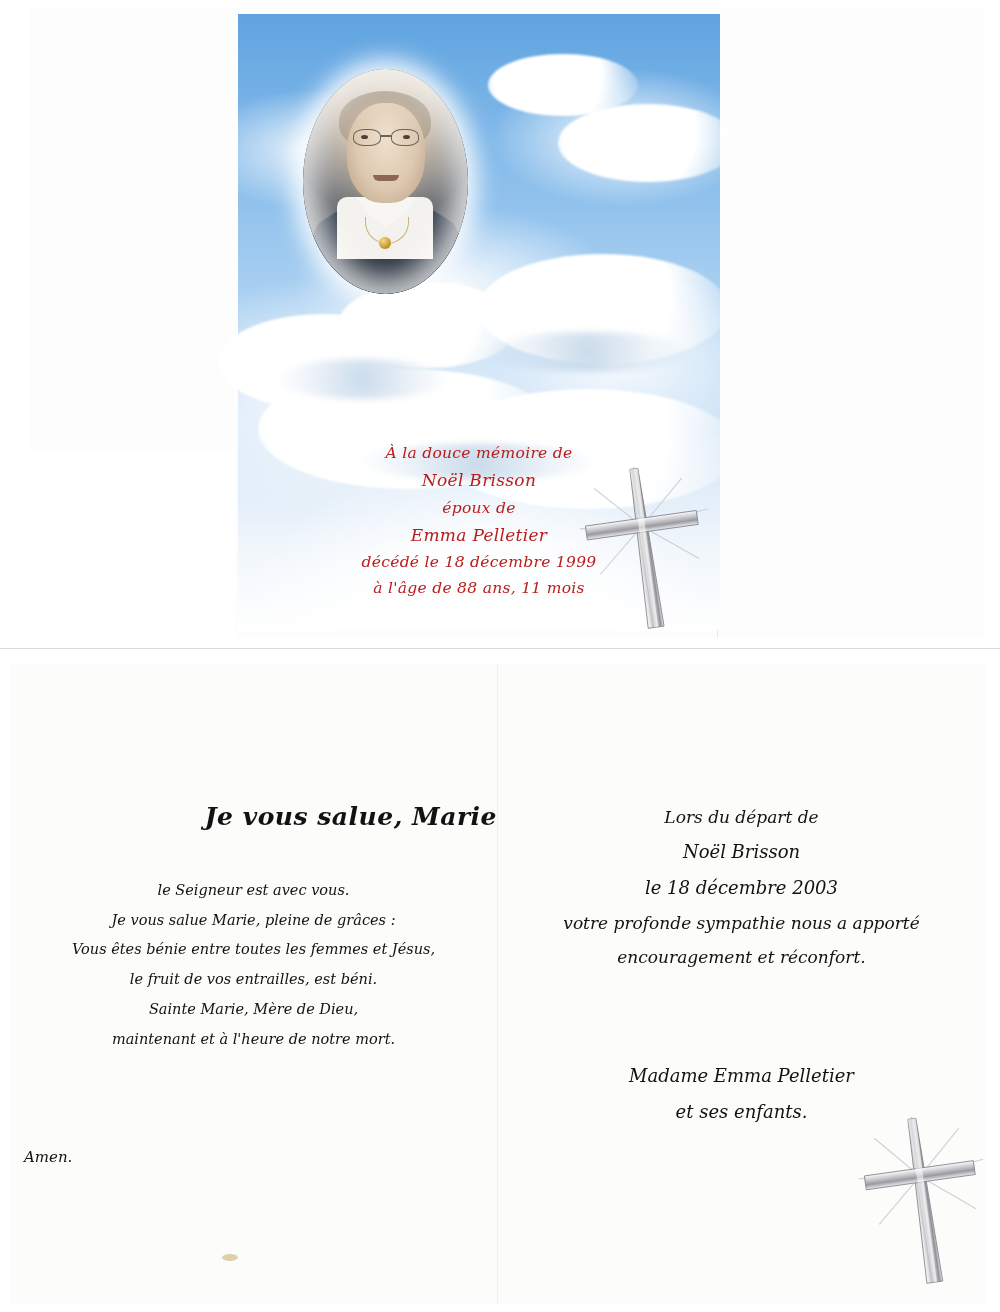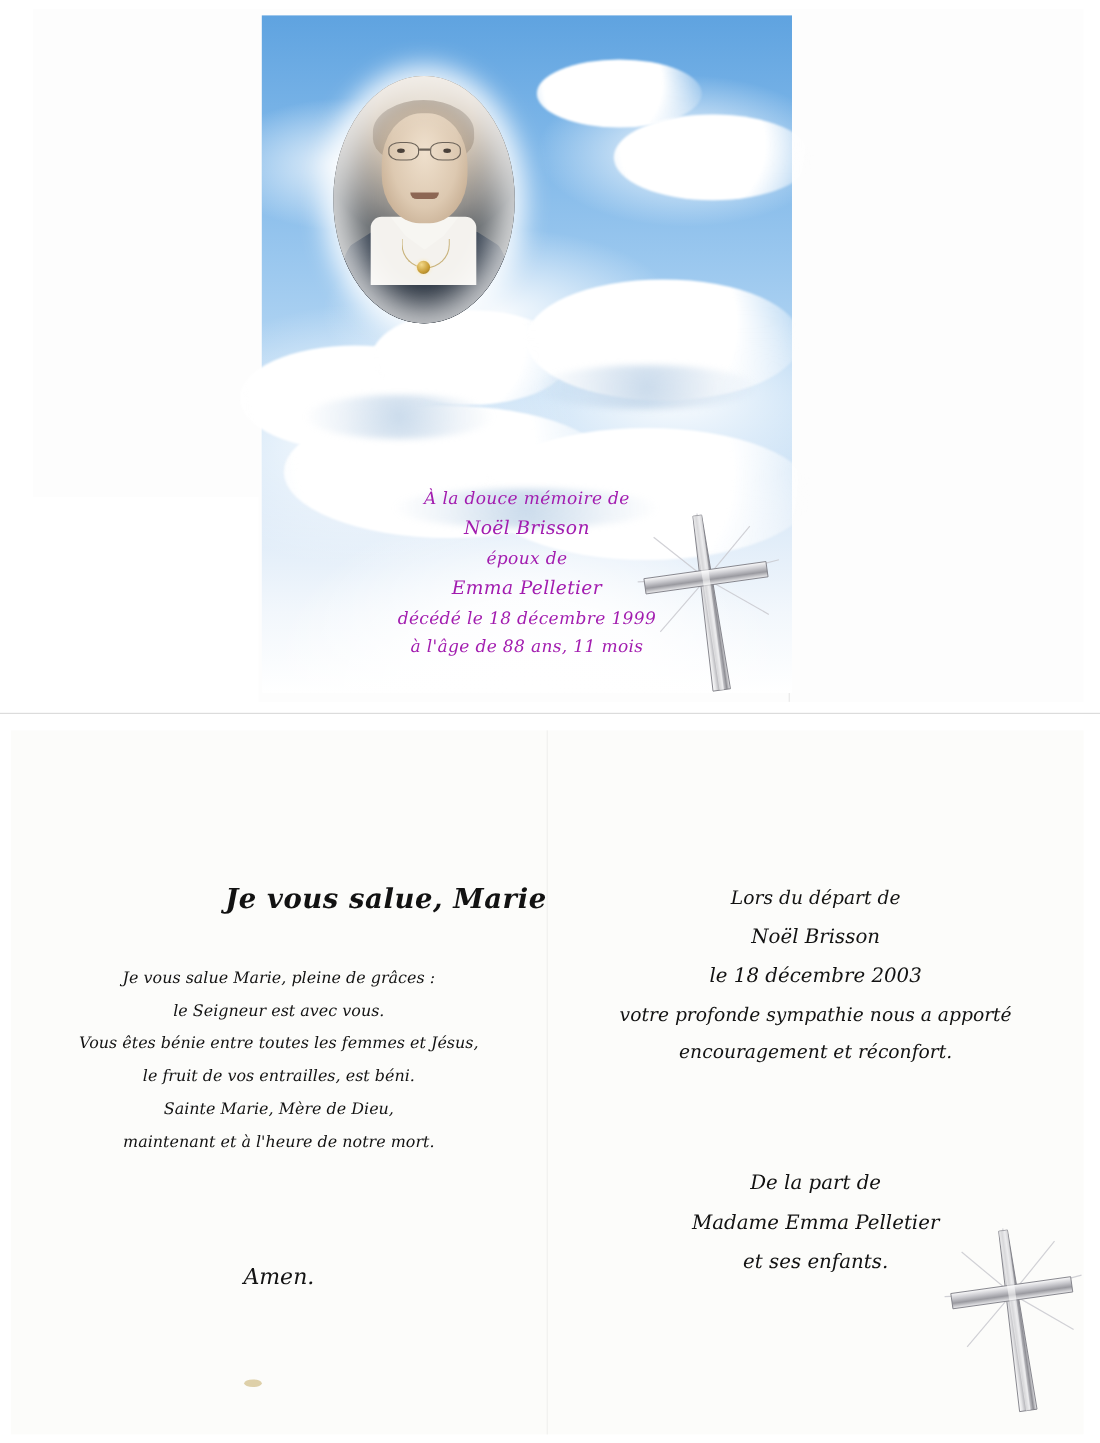--- a/index.html
+++ b/index.html
@@ -194,21 +194,21 @@
     box-shadow: inset 0 0 28px 16px rgba(255,255,255,0.75);
   }
 
   
   #inscription {
     position: absolute;
     left: 238px;
     top: 440px;
     width: 482px;
     text-align: center;
-    color: #a21caf;
+    color: #b91c1c;
     font-family: "DejaVu Serif", serif;
     font-style: italic;
     line-height: 1.68;
   }
   #inscription .l {
     display: block;
     font-size: 15.5px;
     letter-spacing: 0.3px;
   }
   #inscription .name {
@@ -279,24 +279,23 @@
   #prayer-body {
     position: absolute;
     left: 0; top: 218px;
     width: 487px;
     text-align: center;
     font-size: 14.5px;
     line-height: 2.05;
   }
   #prayer-amen {
     position: absolute;
-    left: 0; top: 490px;
+    left: 14px; top: 490px;
     width: 487px;
-    text-align: center;
-    font-size: 20px;
+    font-size: 15px;
   }
 
   #thanks-body {
     position: absolute;
     left: 0; top: 142px;
     width: 487px;
     text-align: center;
     font-size: 17px;
     line-height: 2.0;
   }
@@ -401,40 +400,39 @@
 <div id="scan-gap"></div>
 
 <div id="bottom-card">
   <div class="paper"></div>
   <div class="fold"></div>
   <div class="smudge"></div>
 
   <div class="page-left">
     <div id="prayer-title">Je vous salue, Marie</div>
     <div id="prayer-body">
+      <div>le Seigneur est avec vous.</div>
       <div>Je vous salue Marie, pleine de grâces :</div>
-      <div>le Seigneur est avec vous.</div>
       <div>Vous êtes bénie entre toutes les femmes et Jésus,</div>
       <div>le fruit de vos entrailles, est béni.</div>
       <div>Sainte Marie, Mère de Dieu,</div>
       <div>maintenant et à l'heure de notre mort.</div>
     </div>
     <div id="prayer-amen">Amen.</div>
   </div>
 
   <div class="page-right">
     <div id="thanks-body">
       <div>Lors du départ de</div>
       <div class="big">Noël Brisson</div>
       <div class="big">le 18 décembre 2003</div>
       <div>votre profonde sympathie nous a apporté</div>
       <div>encouragement et réconfort.</div>
     </div>
     <div id="thanks-signoff">
-      <div>De la part de</div>
       <div>Madame Emma Pelletier</div>
       <div>et ses enfants.</div>
     </div>
 
     <div class="cross-wrap" style="left:330px; top:440px; width:190px; height:200px;">
       <svg width="190" height="200" viewBox="0 0 190 200">
         <defs>
           <linearGradient id="silv2" x1="0" y1="0" x2="1" y2="0">
             <stop offset="0%" stop-color="#ffffff"></stop>
             <stop offset="18%" stop-color="#e4e4e6"></stop>

